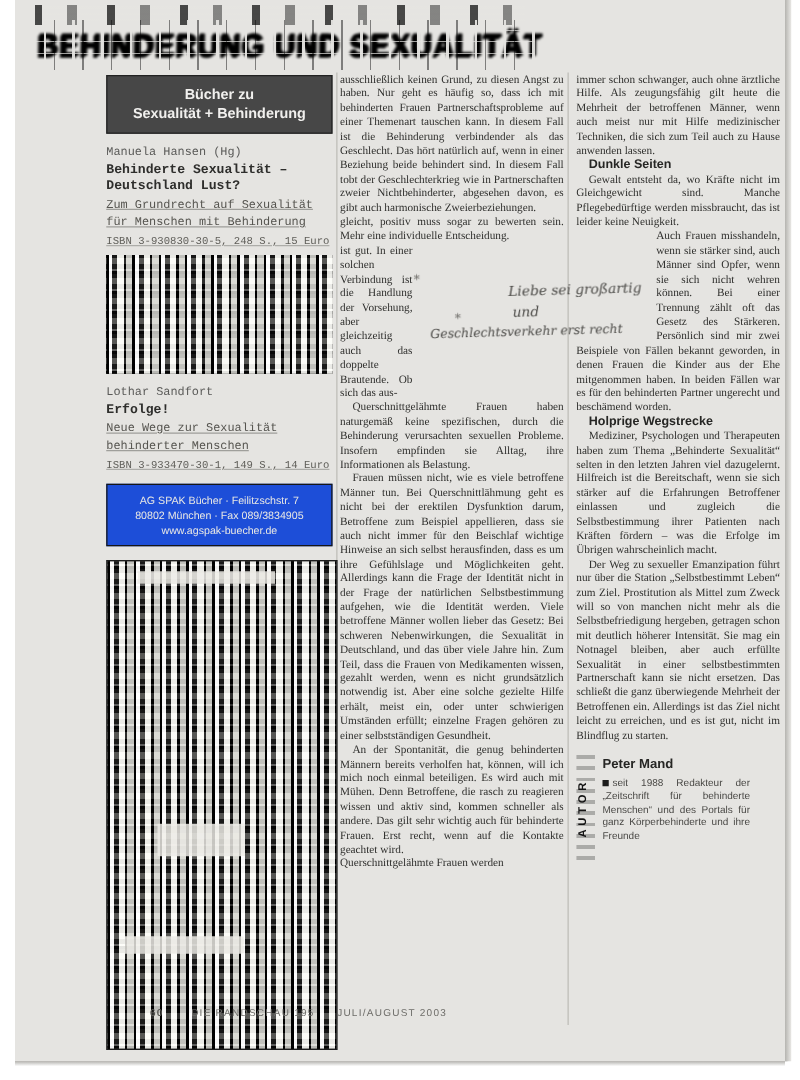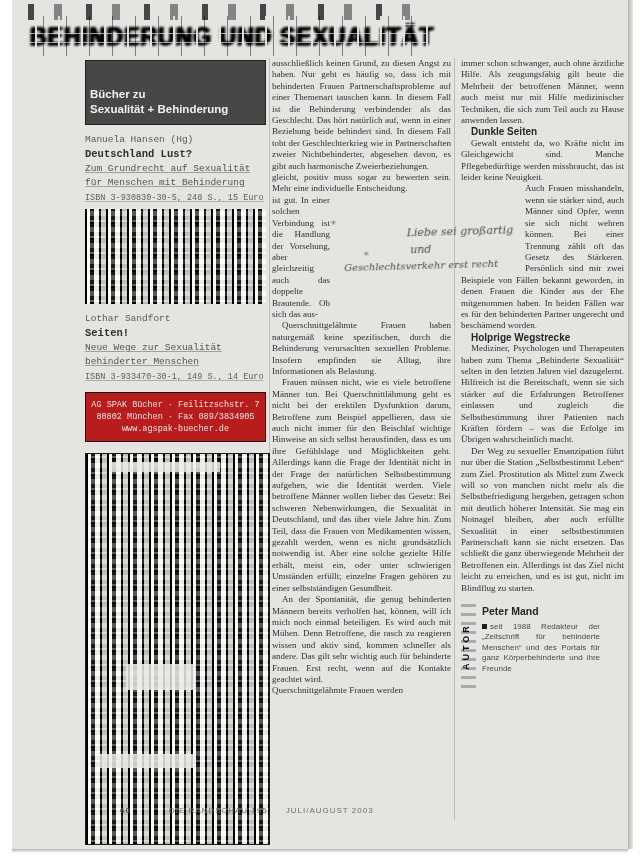--- a/index.html
+++ b/index.html
@@ -48,33 +48,33 @@
     background-image:
       repeating-linear-gradient(90deg, rgba(0,0,0,.92) 0 2px, rgba(255,255,255,.88) 2px 5px, rgba(25,25,25,.65) 5px 9px, rgba(238,238,234,.9) 9px 14px, rgba(0,0,0,.75) 14px 16px, rgba(205,205,200,.85) 16px 21px),
       repeating-linear-gradient(0deg, rgba(0,0,0,.88) 0 2px, rgba(255,255,255,.8) 2px 4px, rgba(35,35,35,.7) 4px 8px, rgba(228,228,224,.85) 8px 13px, rgba(0,0,0,.6) 13px 16px);
     filter:blur(0.35px) contrast(1.15);
   }
   .noise-patch{position:absolute;background:rgba(222,221,216,.85);}
 
   
   .sidebar{position:absolute;left:85px;top:60px;width:181px;}
   .side-title{
-    background:#474747;color:#f1f0ee;
+    background:#474747;color:#f1f0ee;text-align:center;
     font-family:"Liberation Sans",sans-serif;font-weight:bold;font-size:11.5px;line-height:15px;
-    padding:26px 4px 7px;border:1px solid #222;filter:blur(.3px);
+    padding:8px 4px 7px;border:1px solid #222;filter:blur(.3px);
   }
   .booklist{margin-top:9px;font-family:Liberation Mono, monospace;color:#3c3c3c;filter:blur(.4px);}
   .booklist .byline{font-size:9.5px;color:#5a5a58;margin:0 0 3px;}
   .booklist .btitle{font-size:10.5px;font-weight:bold;color:#2e2e2c;line-height:13px;margin:0;}
   .booklist .bsub{font-size:9.5px;color:#55544f;line-height:12px;margin:2px 0 0;text-decoration:underline;text-decoration-color:rgba(90,90,85,.5);}
   .booklist .bisbn{font-size:8.5px;color:#5f5e59;margin:4px 0 0;text-decoration:underline;text-decoration-color:rgba(90,90,85,.4);}
   .cover-noise{width:181px;height:95px;margin-top:6px;}
   .pub-box{
-    margin-top:10px;background:#b91c1c;border:1px solid #161616;color:#e9e8e4;
-    font-family:Liberation Mono, monospace;font-size:8.5px;line-height:12px;text-align:center;
+    margin-top:10px;background:#1d4ed8;border:1px solid #161616;color:#e9e8e4;
+    font-family:Liberation Sans, sans-serif;font-size:8.5px;line-height:12px;text-align:center;
     padding:6px 3px;filter:blur(.35px);
   }
   .ad-block{position:relative;width:183px;height:390px;margin-top:11px;border:1px solid #2a2a2a;}
   .ad-banner{
     position:absolute;left:7px;right:7px;bottom:22px;height:14px;background:#0e0e0e;
     color:#efeeea;font-family:"Liberation Sans",sans-serif;font-weight:bold;font-size:8.5px;
     line-height:14px;text-align:center;letter-spacing:1px;filter:blur(.3px);
   }
 
   
@@ -120,21 +120,21 @@
   .author-name{font-family:"Liberation Sans",sans-serif;font-weight:bold;font-size:10.5px;color:#262624;margin:2px 0 4px;filter:blur(.3px);}
   .author-bio{font-family:"Liberation Sans",sans-serif;font-size:8px;line-height:10.5px;color:#4a4946;width:118px;filter:blur(.35px);}
   .author-dot{display:inline-block;width:5px;height:5px;background:#1c1c1c;margin-right:3px;}
 
   
   .footer{
     position:absolute;left:120px;top:806px;
     font-family:"Liberation Sans",sans-serif;font-size:8px;letter-spacing:1px;color:#6e6d69;
     filter:blur(.35px);white-space:nowrap;
   }
-  .footer .pgnum{font-weight:bold;margin-right:38px;color:#575652;}
+  .footer .pgnum{font-weight:bold;margin-right:22px;color:#575652;}
   .footer .mag{margin-right:18px;}
 </style>
 </head>
 <body>
 
 <div class="sheet">
   <div class="edge-right"></div>
   <div class="edge-bottom"></div>
 </div>
 
@@ -146,31 +146,32 @@
 <div class="col-rule" style="left:454px;"></div>
 
 <div class="sidebar">
   <div class="side-title">
     <div>Bücher zu</div>
     <div>Sexualität + Behinderung</div>
   </div>
 
   <div class="booklist">
     <p class="byline">Manuela Hansen (Hg)</p>
+    <p class="btitle">Behinderte Sexualität –</p>
     <p class="btitle">Deutschland Lust?</p>
     <p class="bsub">Zum Grundrecht auf Sexualität</p>
     <p class="bsub">für Menschen mit Behinderung</p>
     <p class="bisbn">ISBN 3-930830-30-5, 248 S., 15 Euro</p>
   </div>
 
   <div class="cover-noise noise-img"></div>
 
   <div class="booklist">
     <p class="byline">Lothar Sandfort</p>
-    <p class="btitle">Seiten!</p>
+    <p class="btitle">Erfolge!</p>
     <p class="bsub">Neue Wege zur Sexualität</p>
     <p class="bsub">behinderter Menschen</p>
     <p class="bisbn">ISBN 3-933470-30-1, 149 S., 14 Euro</p>
   </div>
 
   <div class="pub-box">
     <div>AG SPAK Bücher · Feilitzschstr. 7</div>
     <div>80802 München · Fax 089/3834905</div>
     <div>www.agspak-buecher.de</div>
   </div>

